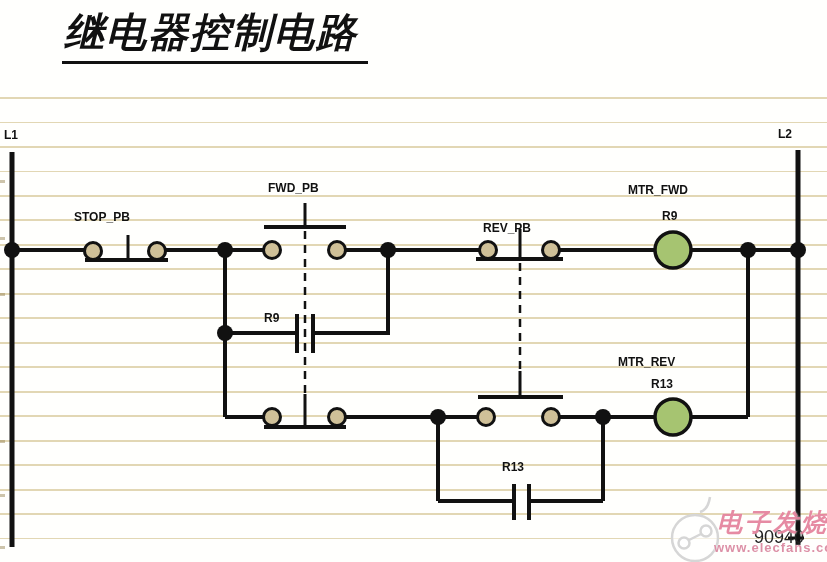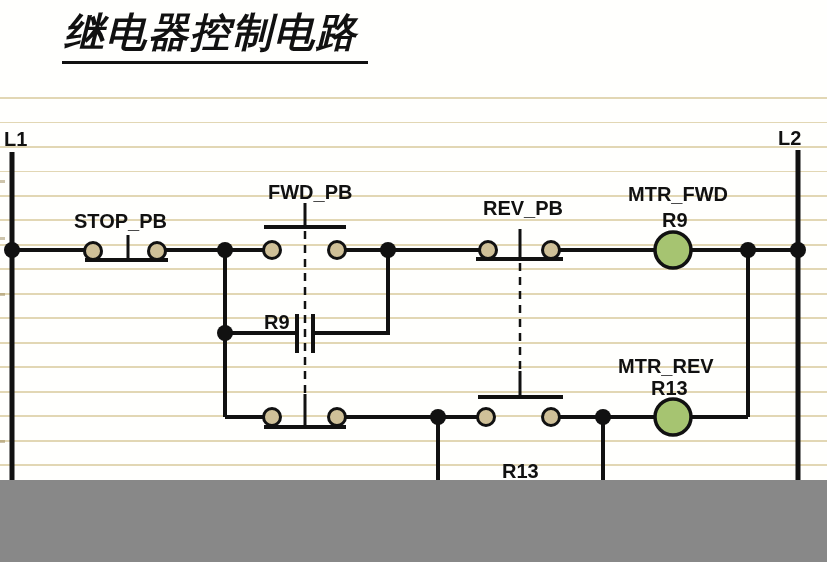--- a/index.html
+++ b/index.html
@@ -1,17 +1,17 @@
 <!DOCTYPE html>
 <html><head>
 <meta charset="utf-8">
 <style>
   html,body{margin:0;padding:0;background:#888;}
   #stage{
-    position:relative;width:827px;height:480px;margin:0 auto;
+    position:relative;width:827px;height:562px;margin:0 auto;
     background:#fffffd;overflow:hidden;
     font-family:"Liberation Sans","DejaVu Sans",sans-serif;
     color:#111;
   }
   
   .ruling{
     position:absolute;left:0;top:97px;width:827px;height:465px;
     background:repeating-linear-gradient(
       to bottom,
       #e2d7b4 0px, #e2d7b4 1.5px,
@@ -19,21 +19,21 @@
   }
   .edge-tick{position:absolute;left:0;width:5px;height:3px;background:#9c8a5a;opacity:.5;}
   
   .slide-title{
     position:absolute;left:62px;top:8px;margin:0;
     font-size:40px;line-height:1.2;font-weight:bold;font-style:italic;
     border-bottom:3px solid #111;padding:0 10px 5px 2px;
     letter-spacing:2px;white-space:nowrap;
   }
   
-  .lbl{position:absolute;font-weight:bold;font-size:20px;line-height:1.05;white-space:nowrap;}
+  .lbl{position:absolute;font-weight:bold;font-size:12px;line-height:1.05;white-space:nowrap;}
   .lbl.small{font-size:18px;font-weight:normal;color:#222;}
   svg.circuit{position:absolute;left:0;top:0;}
   
   .wm-cjk{
     position:absolute;left:717px;top:506px;width:120px;
     font-size:25px;font-weight:bold;font-style:italic;letter-spacing:3px;
     color:rgba(224,110,140,0.8);text-shadow:0 0 2px #fff;white-space:nowrap;
   }
   .wm-url{
     position:absolute;left:714px;top:540px;
@@ -156,21 +156,21 @@
       <line x1="687" y1="541" x2="703" y2="533"></line>
       <circle cx="684" cy="543" r="5.5" fill="#fff"></circle>
       <circle cx="706" cy="531" r="5.5" fill="#fff"></circle>
     </g>
   </svg>
 
   <span class="lbl" style="left:4px;top:129px">L1</span>
   <span class="lbl" style="left:778px;top:128px">L2</span>
   <span class="lbl" style="left:74px;top:211px">STOP_PB</span>
   <span class="lbl" style="left:268px;top:182px">FWD_PB</span>
-  <span class="lbl" style="left:483px;top:198px">REV_PB</span>
+  <span class="lbl" style="left:483px;top:222px">REV_PB</span>
   <span class="lbl" style="left:264px;top:312px">R9</span>
   <span class="lbl" style="left:502px;top:461px">R13</span>
   <span class="lbl" style="left:628px;top:184px">MTR_FWD</span>
   <span class="lbl" style="left:662px;top:210px">R9</span>
   <span class="lbl" style="left:618px;top:356px">MTR_REV</span>
   <span class="lbl" style="left:651px;top:378px">R13</span>
   <span class="lbl small" style="left:754px;top:528px">90940</span>
 
   <span class="wm-cjk">电子发烧友</span>
   <span class="wm-url">www.elecfans.com</span>

